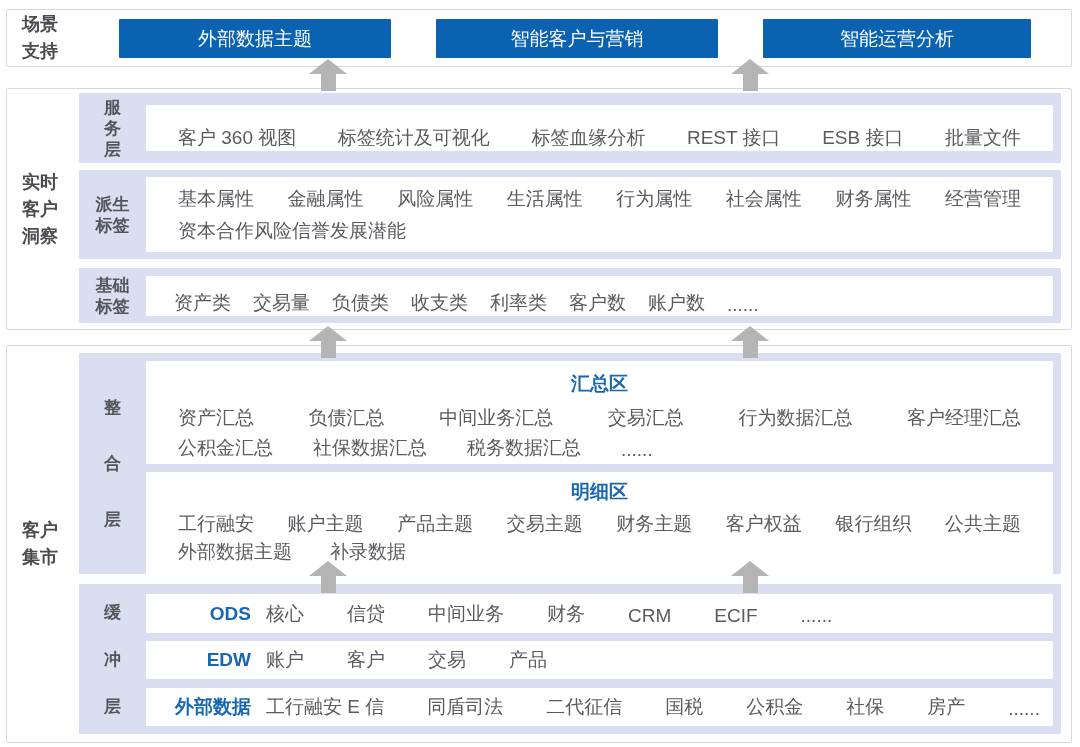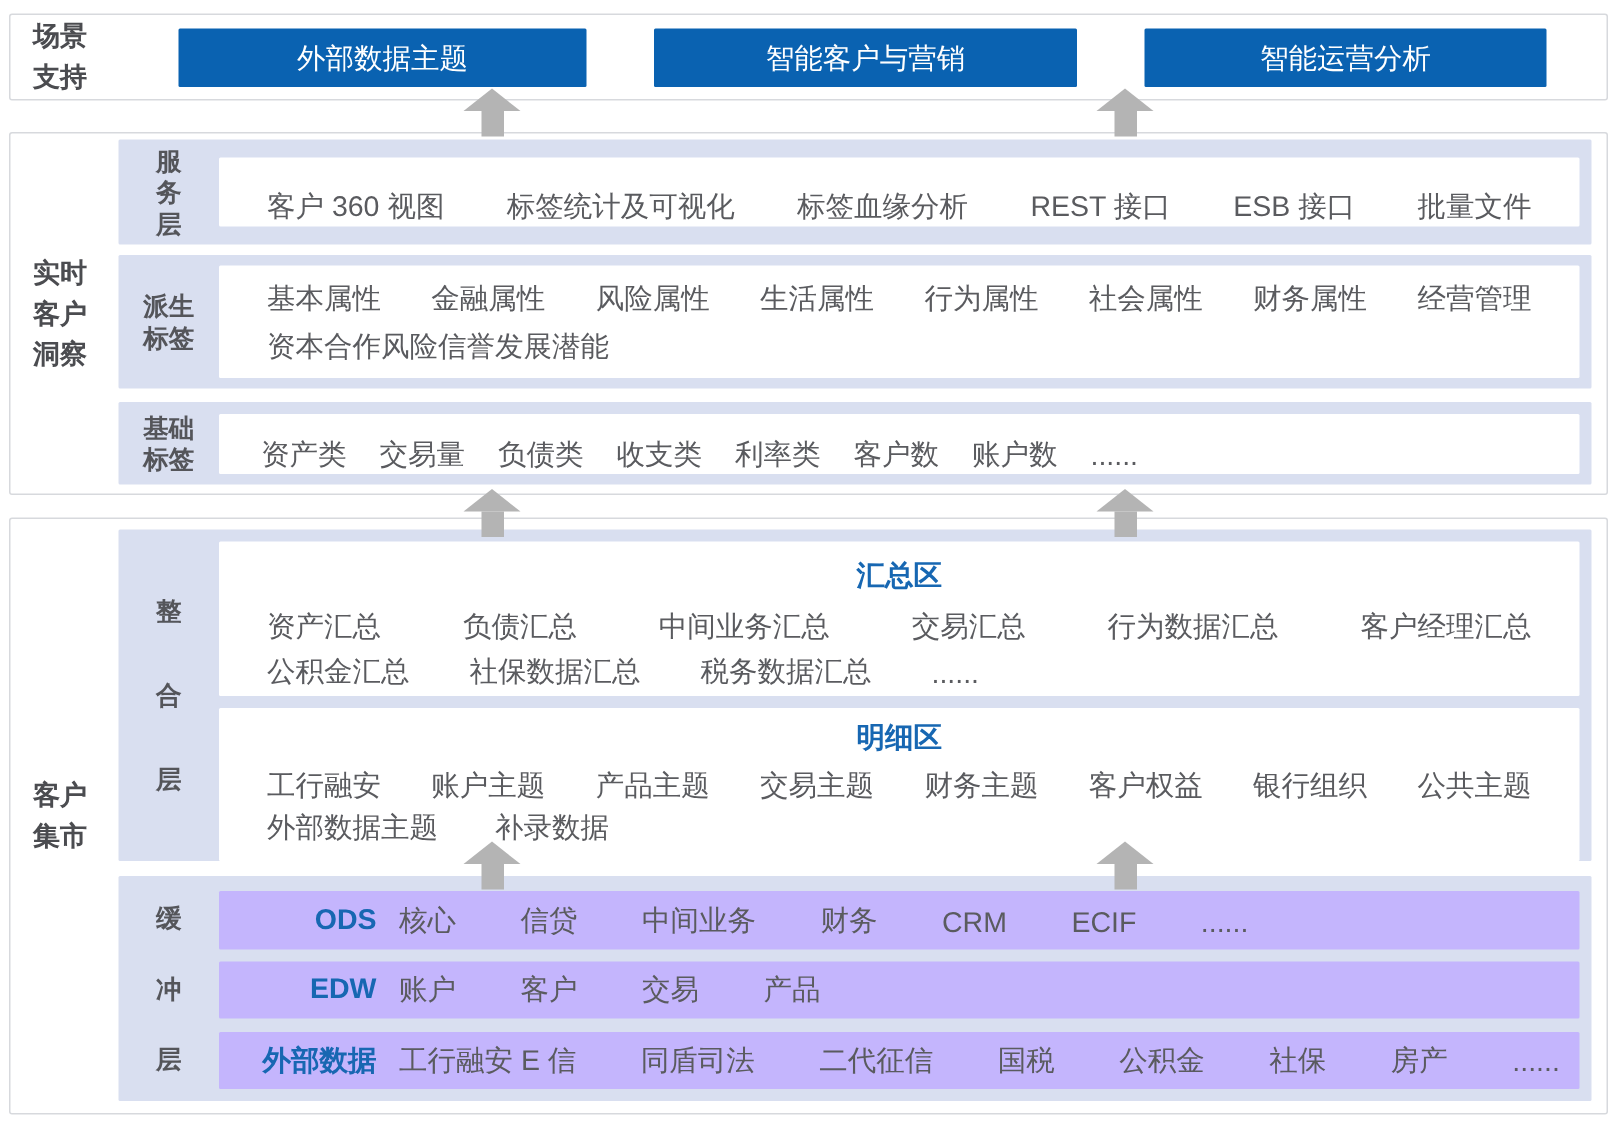--- a/index.html
+++ b/index.html
@@ -33,21 +33,21 @@
 
   
   .scenario-btn{position:absolute;top:9px;height:39px;background:#0a62b1;color:#ffffff;
                 font-size:19px;display:flex;align-items:center;justify-content:center;
                 border:none;cursor:pointer;font-family:inherit;border-radius:1px;}
 
   
   .content-col{flex:1;position:relative;height:100%;}
 
   
-  .buf-row{background:#c4b5fd;margin-right:8px;display:flex;align-items:center;border-radius:1px;}
+  .buf-row{background:#ffffff;margin-right:8px;display:flex;align-items:center;border-radius:1px;}
   .buf-label{flex:0 0 105px;text-align:right;font-size:19px;font-weight:bold;color:#1767b2;
              margin-right:15px;white-space:nowrap;}
 
   
   .arrow-up{position:absolute;width:38px;height:32px;z-index:5;}
   .arrow-up .head{width:0;height:0;margin:0 auto;
                   border-left:19px solid transparent;border-right:19px solid transparent;
                   border-bottom:15px solid #b4b4b4;}
   .arrow-up .stem{width:15px;height:17px;margin:0 auto;background:#b4b4b4;}
 </style>

